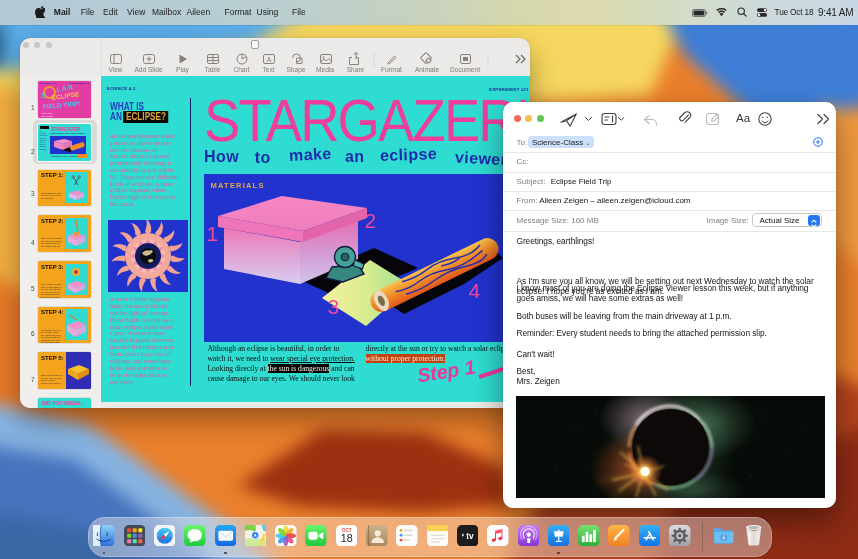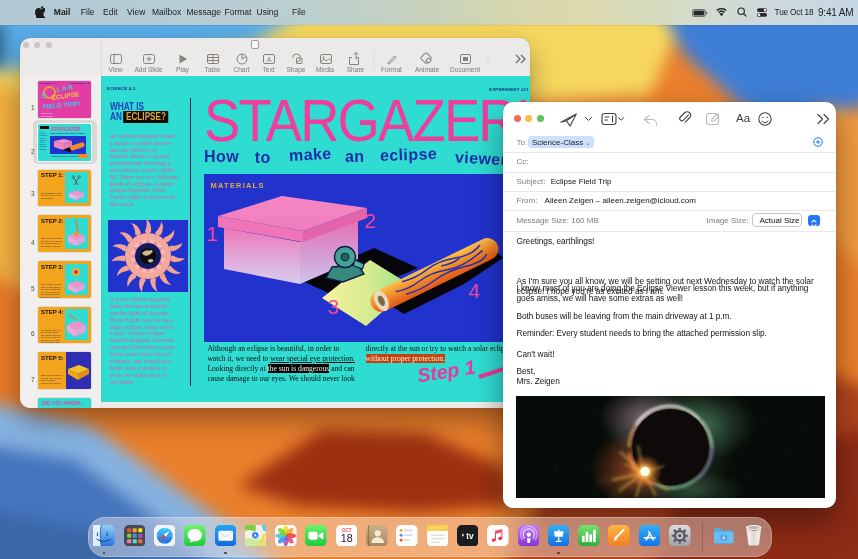--- a/index.html
+++ b/index.html
@@ -42,21 +42,21 @@
   box-shadow:0 0.5px 0 rgba(0,0,0,0.12);"></div>
 <div class="abs" style="left:0;top:0;width:858px;height:25px;color:#1c1c1c;font-size:8.5px;">
   <svg class="abs" style="left:34.5px;top:6px" width="10" height="12" viewBox="0 0 170 200">
       <path fill="#1c1c1c" d="M150 69c-1 1-28 16-28 48 0 37 32 50 33 50 0 1-5 18-17 35-10 15-21 31-38 31s-21-10-40-10c-19 0-26 10-41 10S-7 207 0 149c-12-17-21-43-21-67 0-48 31-73 61-73 16 0 30 11 40 11 10 0 25-12 43-12 7 0 31 1 47 25zM109 16c8-9 13-22 13-35 0-2 0-4-1-5-12 1-27 8-35 18-7 8-14 21-14 34 0 2 1 4 1 5 1 0 2 1 3 1 11 0 25-8 33-18z" transform="translate(21,22)"></path>
     </svg>
   <span class="abs" style="left:53.8px;top:7px;font-weight:bold;">Mail</span>
   <span class="abs" style="left:80.8px;top:7px;">File</span>
   <span class="abs" style="left:103px;top:7px;">Edit</span>
   <span class="abs" style="left:127px;top:7px;">View</span>
   <span class="abs" style="left:152px;top:7px;">Mailbox</span>
-  <span class="abs" style="left:186.5px;top:7px;">Message</span>
+  <span class="abs" style="left:186.5px;top:7px;">Aileen</span>
   <span class="abs" style="left:224.5px;top:7px;">Format</span>
   <span class="abs" style="left:256.5px;top:7px;">Using</span>
   <span class="abs" style="left:292px;top:7px;">File</span>
 
   <svg class="abs" style="left:692px;top:8.5px" width="16" height="8" viewBox="0 0 16 8">
     <rect x="0.4" y="0.4" width="13" height="7.2" rx="2" fill="none" stroke="#4a4a4a" stroke-width="0.8"></rect>
     <rect x="1.5" y="1.5" width="10.8" height="5" rx="1.1" fill="#2a2a2a"></rect>
     <path d="M14.4 2.6 v2.8 a1.5 1.5 0 0 0 0-2.8z" fill="#4a4a4a"></path>
   </svg>
 
@@ -460,24 +460,24 @@
   <div class="abs" style="left:0;top:128.5px;width:332.5px;height:0.8px;background:#eae8e6;"></div>
   <div class="abs" style="left:13.5px;top:36px;font-size:8px;color:#7f7d7b;">To:</div>
   <div class="abs" style="left:25px;top:33.5px;height:12px;background:#cde0fb;border-radius:3.5px;font-size:8px;color:#1a1a1a;padding:2px 4px 0 4px;">Science-Class <span style="color:#555;font-size:6px;">⌄</span></div>
   <svg class="abs" style="left:309.5px;top:34.5px" width="10" height="10" viewBox="0 0 10 10">
     <circle cx="5" cy="5" r="4.3" fill="none" stroke="#2377f1" stroke-width="1"></circle>
     <line x1="5" y1="2.8" x2="5" y2="7.2" stroke="#2377f1" stroke-width="1"></line>
     <line x1="2.8" y1="5" x2="7.2" y2="5" stroke="#2377f1" stroke-width="1"></line>
   </svg>
   <div class="abs" style="left:13.5px;top:55px;font-size:8px;color:#7f7d7b;">Cc:</div>
   <div class="abs" style="left:13.5px;top:74.5px;font-size:8px;color:#7f7d7b;">Subject: <span style="color:#111;margin-left:3px;">Eclipse Field Trip</span></div>
-  <div class="abs" style="left:13.5px;top:94px;font-size:8px;color:#7f7d7b;">From: <span style="color:#111;margin-left:5px;">Aileen Zeigen – aileen.zeigen@icloud.com</span></div>
+  <div class="abs" style="left:13.5px;top:94px;font-size:8px;color:#7f7d7b;">From: <span style="color:#111;">Aileen Zeigen – aileen.zeigen@icloud.com</span></div>
   <div class="abs" style="left:13.5px;top:114px;font-size:8px;color:#7f7d7b;">Message Size: 160 MB</div>
   <div class="abs" style="left:203.5px;top:114px;font-size:8px;color:#7f7d7b;">Image Size:</div>
-  <div class="abs" style="left:248.5px;top:110.5px;width:50px;height:14px;border:0.8px solid #c9c7c5;border-radius:4px;background:#fff;">
+  <div class="abs" style="left:248.5px;top:110.5px;width:70px;height:14px;border:0.8px solid #c9c7c5;border-radius:4px;background:#fff;">
     <div class="abs" style="left:7px;top:2.2px;font-size:8px;color:#111;">Actual Size</div>
     <div class="abs" style="left:55.5px;top:1.4px;width:12px;height:10.8px;background:#2377f1;border-radius:3px;">
       <svg width="12" height="11" viewBox="0 0 12 11">
           <path d="M4 4.2 l2-2 2 2 M4 6.8 l2 2 2-2" stroke="#fff" stroke-width="1.1" fill="none" stroke-linecap="round" stroke-linejoin="round"></path>
         </svg>
     </div>
   </div>
 
   <div id="mbody" style="position:absolute;left:13.5px;top:0;width:308px;font-size:8.3px;color:#161616;line-height:10.4px;letter-spacing:-0.05px;">
     <div class="abs" style="top:134px;">Greetings, earthlings!</div>

